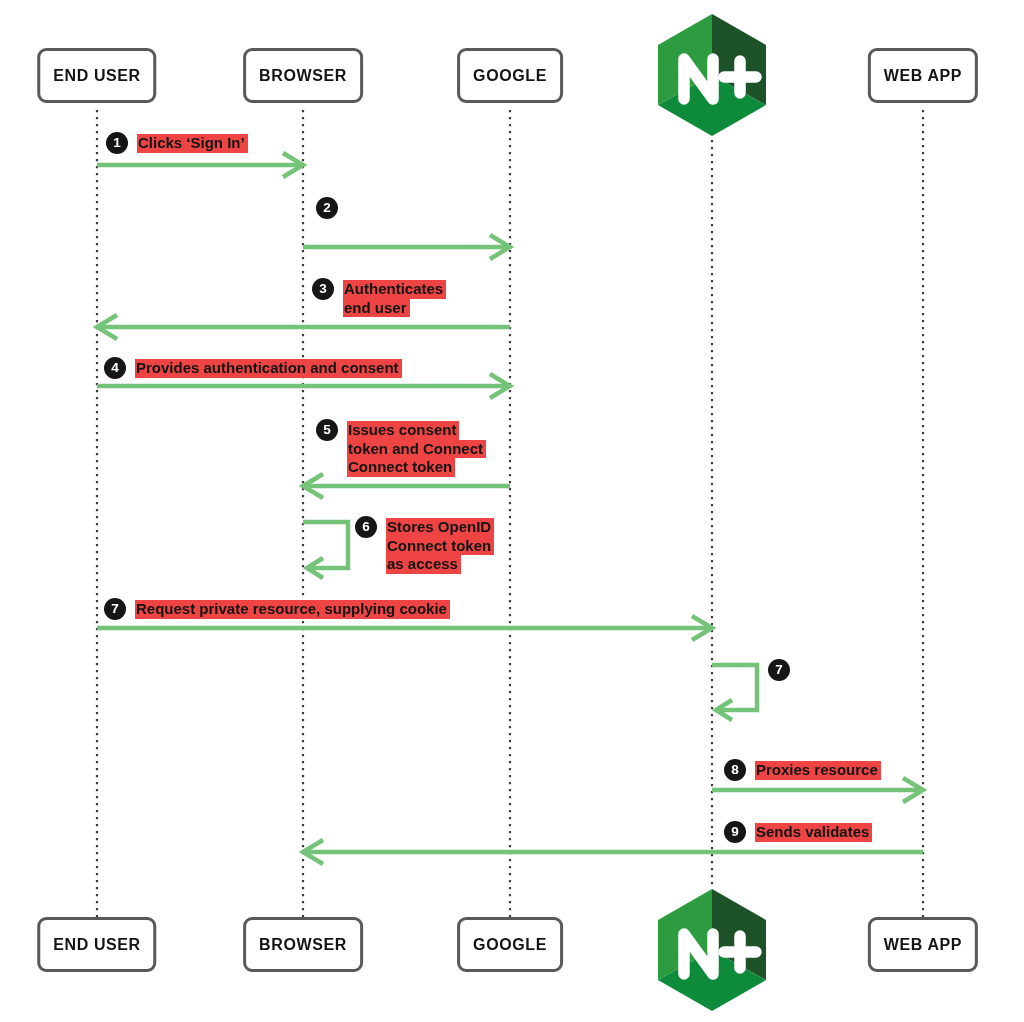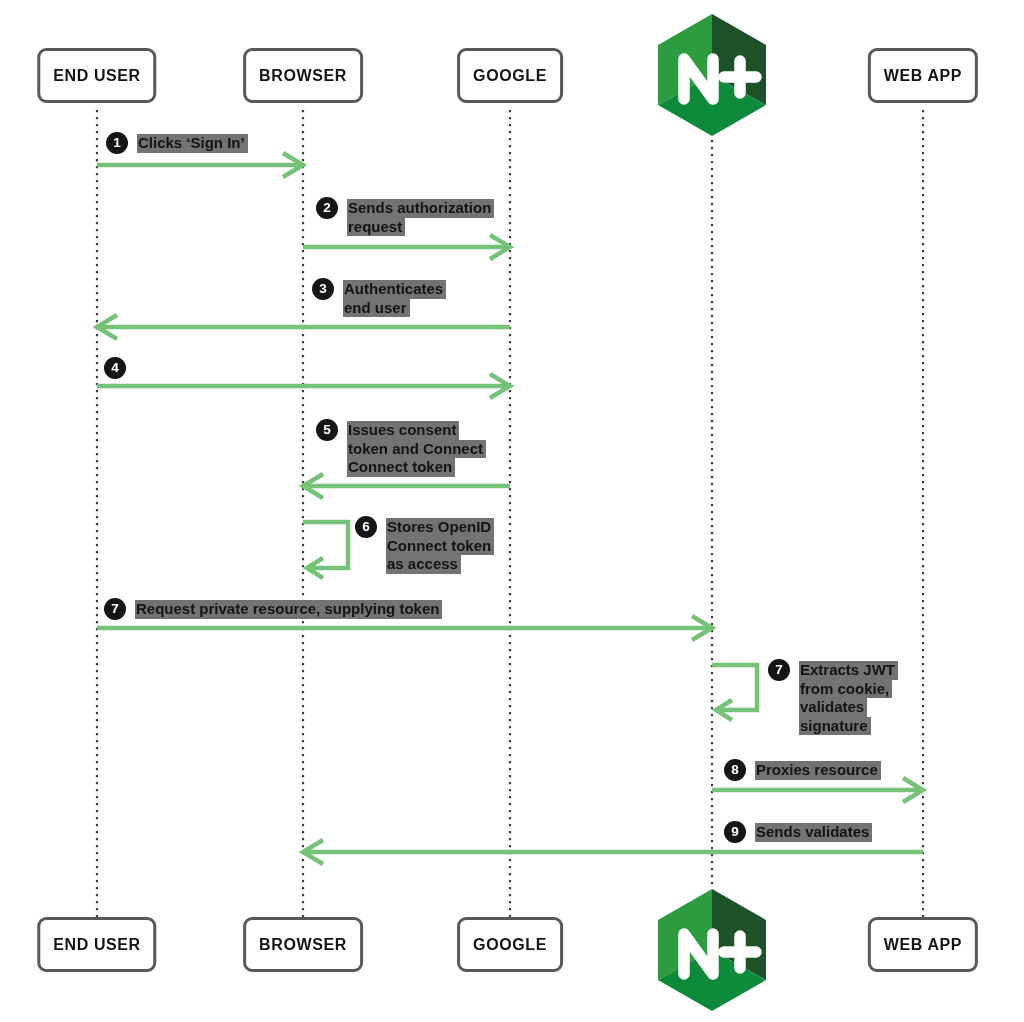--- a/index.html
+++ b/index.html
@@ -19,21 +19,21 @@
   .logo{position:absolute;transform:translateX(-50%);z-index:3;}
   .msg-label{position:absolute;display:flex;align-items:flex-start;gap:9px;z-index:2;}
   .badge{
     width:22px;height:22px;border-radius:50%;
     background:var(--badge,#161616);color:var(--badge-ink,#fff);
     font-weight:bold;font-size:13.5px;line-height:22px;text-align:center;
     flex-shrink:0;margin-top:-2px;
   }
   .msg-line{
     font-weight:bold;font-size:15px;line-height:18.5px;
-    color:var(--ink,#141414);background:#737373;width:fit-content;
+    color:var(--ink,#141414);background:#ef4444;width:fit-content;
     white-space:nowrap;padding:0 3px 0 1px;
   }
 </style>
 </head>
 <body>
 
 <div id="stage" style="--border: #58595B; --ink: #141414; --badge: #161616; --badge-ink: #ffffff; background: rgb(255, 255, 255);">
   <svg id="wires" width="1024" height="1022">
       <line x1="97" y1="110" x2="97" y2="917" stroke="#3d3d3d" stroke-width="2.2" stroke-dasharray="2.2 4.8"></line>
       <line x1="303" y1="110" x2="303" y2="917" stroke="#3d3d3d" stroke-width="2.2" stroke-dasharray="2.2 4.8"></line>
@@ -82,65 +82,58 @@
       </g>
     </svg>
 <div class="msg-label" style="left: 106px; top: 134px;">
       <div class="badge">1</div>
       <div class="msg-text">
         <div class="msg-line">Clicks ‘Sign In’</div>
       </div>
     </div>
     <div class="msg-label" style="left: 316px; top: 199px;">
       <div class="badge">2</div>
-      <div class="msg-text">
-        <div class="msg-line">Sends authorization</div>
-        <div class="msg-line">request</div>
-      </div>
     </div>
     <div class="msg-label" style="left: 312px; top: 280px;">
       <div class="badge">3</div>
       <div class="msg-text">
         <div class="msg-line">Authenticates</div>
         <div class="msg-line">end user</div>
       </div>
     </div>
     <div class="msg-label" style="left: 104px; top: 359px;">
       <div class="badge">4</div>
+      <div class="msg-text">
+        <div class="msg-line">Provides authentication and consent</div>
+      </div>
     </div>
     <div class="msg-label" style="left: 316px; top: 421px;">
       <div class="badge">5</div>
       <div class="msg-text">
         <div class="msg-line">Issues consent</div>
         <div class="msg-line">token and Connect</div>
         <div class="msg-line">Connect token</div>
       </div>
     </div>
     <div class="msg-label" style="left: 355px; top: 518px;">
       <div class="badge">6</div>
       <div class="msg-text">
         <div class="msg-line">Stores OpenID</div>
         <div class="msg-line">Connect token</div>
         <div class="msg-line">as access</div>
       </div>
     </div>
     <div class="msg-label" style="left: 104px; top: 600px;">
       <div class="badge">7</div>
       <div class="msg-text">
-        <div class="msg-line">Request private resource, supplying token</div>
+        <div class="msg-line">Request private resource, supplying cookie</div>
       </div>
     </div>
     <div class="msg-label" style="left: 768px; top: 661px;">
       <div class="badge">7</div>
-      <div class="msg-text">
-        <div class="msg-line">Extracts JWT</div>
-        <div class="msg-line">from cookie,</div>
-        <div class="msg-line">validates</div>
-        <div class="msg-line">signature</div>
-      </div>
     </div>
     <div class="msg-label" style="left: 724px; top: 761px;">
       <div class="badge">8</div>
       <div class="msg-text">
         <div class="msg-line">Proxies resource</div>
       </div>
     </div>
     <div class="msg-label" style="left: 724px; top: 823px;">
       <div class="badge">9</div>
       <div class="msg-text">

